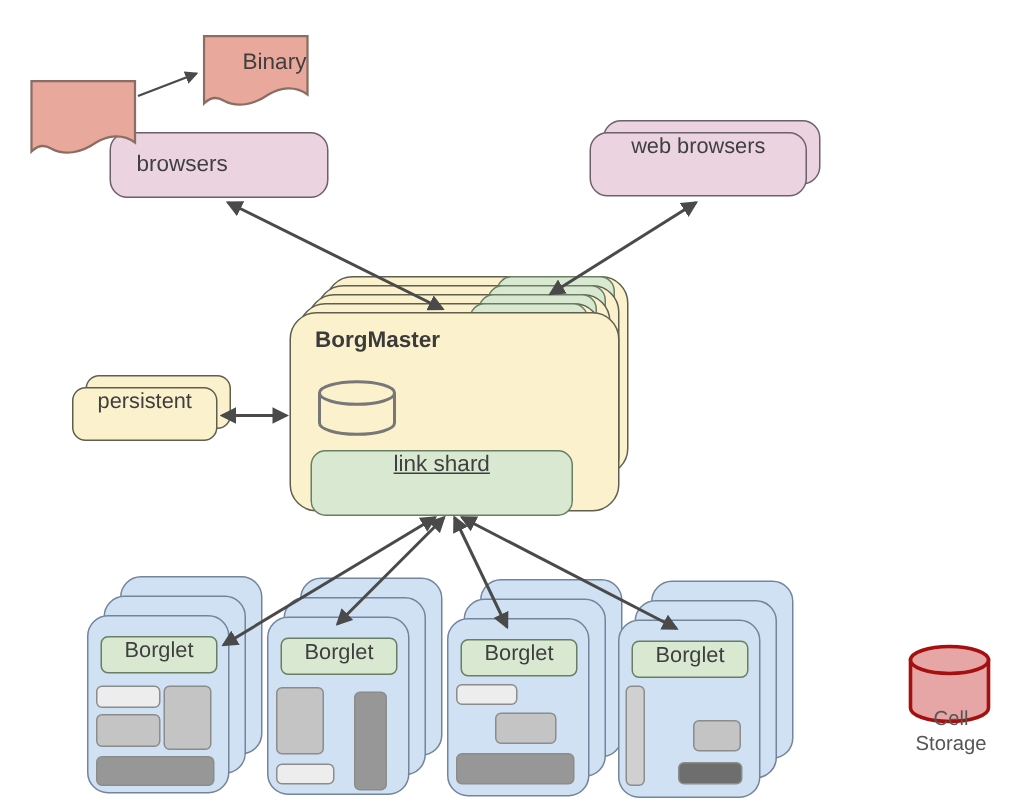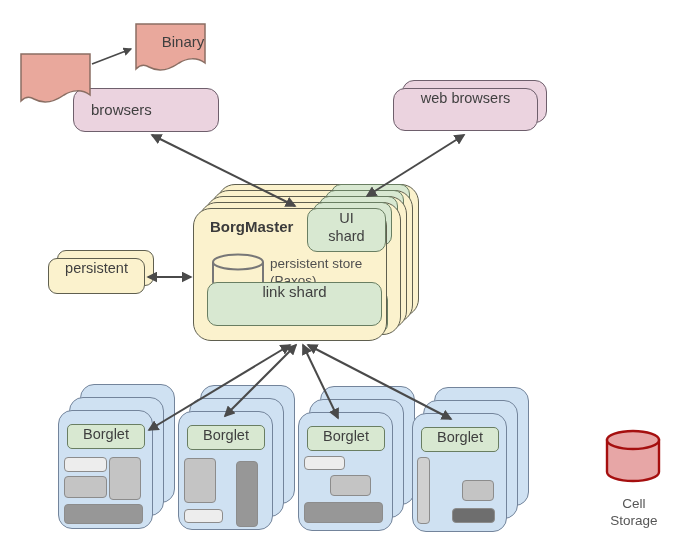--- a/index.html
+++ b/index.html
@@ -36,21 +36,21 @@
   .t-dark{background:var(--task_dark);}
   .t-darker{background:var(--task_darker);}
   .docpath{fill:var(--doc_fill);stroke:var(--doc_border);stroke-width:1.5;}
   .arrowline{stroke:var(--arrow);stroke-width:2;fill:none;}
   .thinline{stroke:var(--arrow);stroke-width:1.6;fill:none;}
   marker path{fill:var(--arrow);}
   .cylline{stroke:var(--cyl_border);stroke-width:2;fill:none;}
   .cellshape{stroke:var(--cell_border);stroke-width:2.4;fill:var(--cell_fill);}
   .watermark{position:absolute;left:536px;top:496px;font-size:13.5px;letter-spacing:1px;
              color:var(--watermark);z-index:5;}
-  .cell-label{position:absolute;left:594px;top:495px;width:80px;text-align:center;
+  .cell-label{position:absolute;left:594px;top:470px;width:80px;text-align:center;
               color:#565656;z-index:6;}
   .arrow-overlay{position:absolute;left:0;top:0;z-index:10;pointer-events:none;}
 </style>
 </head>
 <body>
 
 <div class="canvas">
 
   <div class="node pink f15" style="left:73px;top:88px;width:146px;height:44px;border-radius:12px;display:flex;align-items:center;padding-left:17px;">
     <span>browsers</span>
@@ -80,33 +80,27 @@
   </div>
   <div class="node yellow" style="left:205px;top:196px;width:202px;height:133px;border-radius:18px;">
     <div class="node green" style="left:113px;top:-1px;width:79px;height:44px;border-radius:10px;"></div>
     <div class="node green" style="left:13px;top:87px;width:175px;height:44px;border-radius:10px;"></div>
   </div>
   <div class="node yellow" style="left:199px;top:202px;width:202px;height:133px;border-radius:18px;">
     <div class="node green" style="left:113px;top:-1px;width:79px;height:44px;border-radius:10px;"></div>
     <div class="node green" style="left:13px;top:87px;width:175px;height:44px;border-radius:10px;"></div>
   </div>
 
-  <div class="node yellow" style="left:193px;top:208px;width:194px;height:133px;border-radius:18px;">
+  <div class="node yellow" style="left:193px;top:208px;width:220px;height:133px;border-radius:18px;">
     <div class="abs f15" style="left:16px;top:9px;font-weight:bold;color:#3b3b3b;">BorgMaster</div>
-    <div class="node green ctr pre f14" style="left:113px;top:-1px;width:79px;height:44px;border-radius:10px;">
-      <span>UI
-shard</span>
-    </div>
     <svg class="abs" style="left:16px;top:44px;" width="56" height="40" viewBox="0 0 56 40">
       <path class="cylline" d="M3,9 L3,29 A25,7.5 0 0 0 53,29 L53,9"></path>
       <ellipse class="cylline" cx="28" cy="9" rx="25" ry="7.5"></ellipse>
     </svg>
-    <div class="abs pre f13" style="left:76px;top:46px;color:var(--muted_text);">persistent store
-(Paxos)</div>
-    <div class="node green ctr f15" style="left:13px;top:73px;width:175px;height:44px;border-radius:10px;">
+    <div class="node green ctr f15" style="left:13px;top:91px;width:175px;height:44px;border-radius:10px;text-decoration:underline;">
       <span>link shard</span>
     </div>
   </div>
 
   <div class="node yellow" style="left:57px;top:250px;width:97px;height:36px;border-radius:9px;"></div>
   <div class="node yellow ctr f14" style="left:48px;top:258px;width:97px;height:36px;border-radius:9px;">
     <span>persistent</span>
   </div>
 
   <div class="node blue" style="left:80px;top:384px;width:95px;height:119px;border-radius:14px;"></div>

